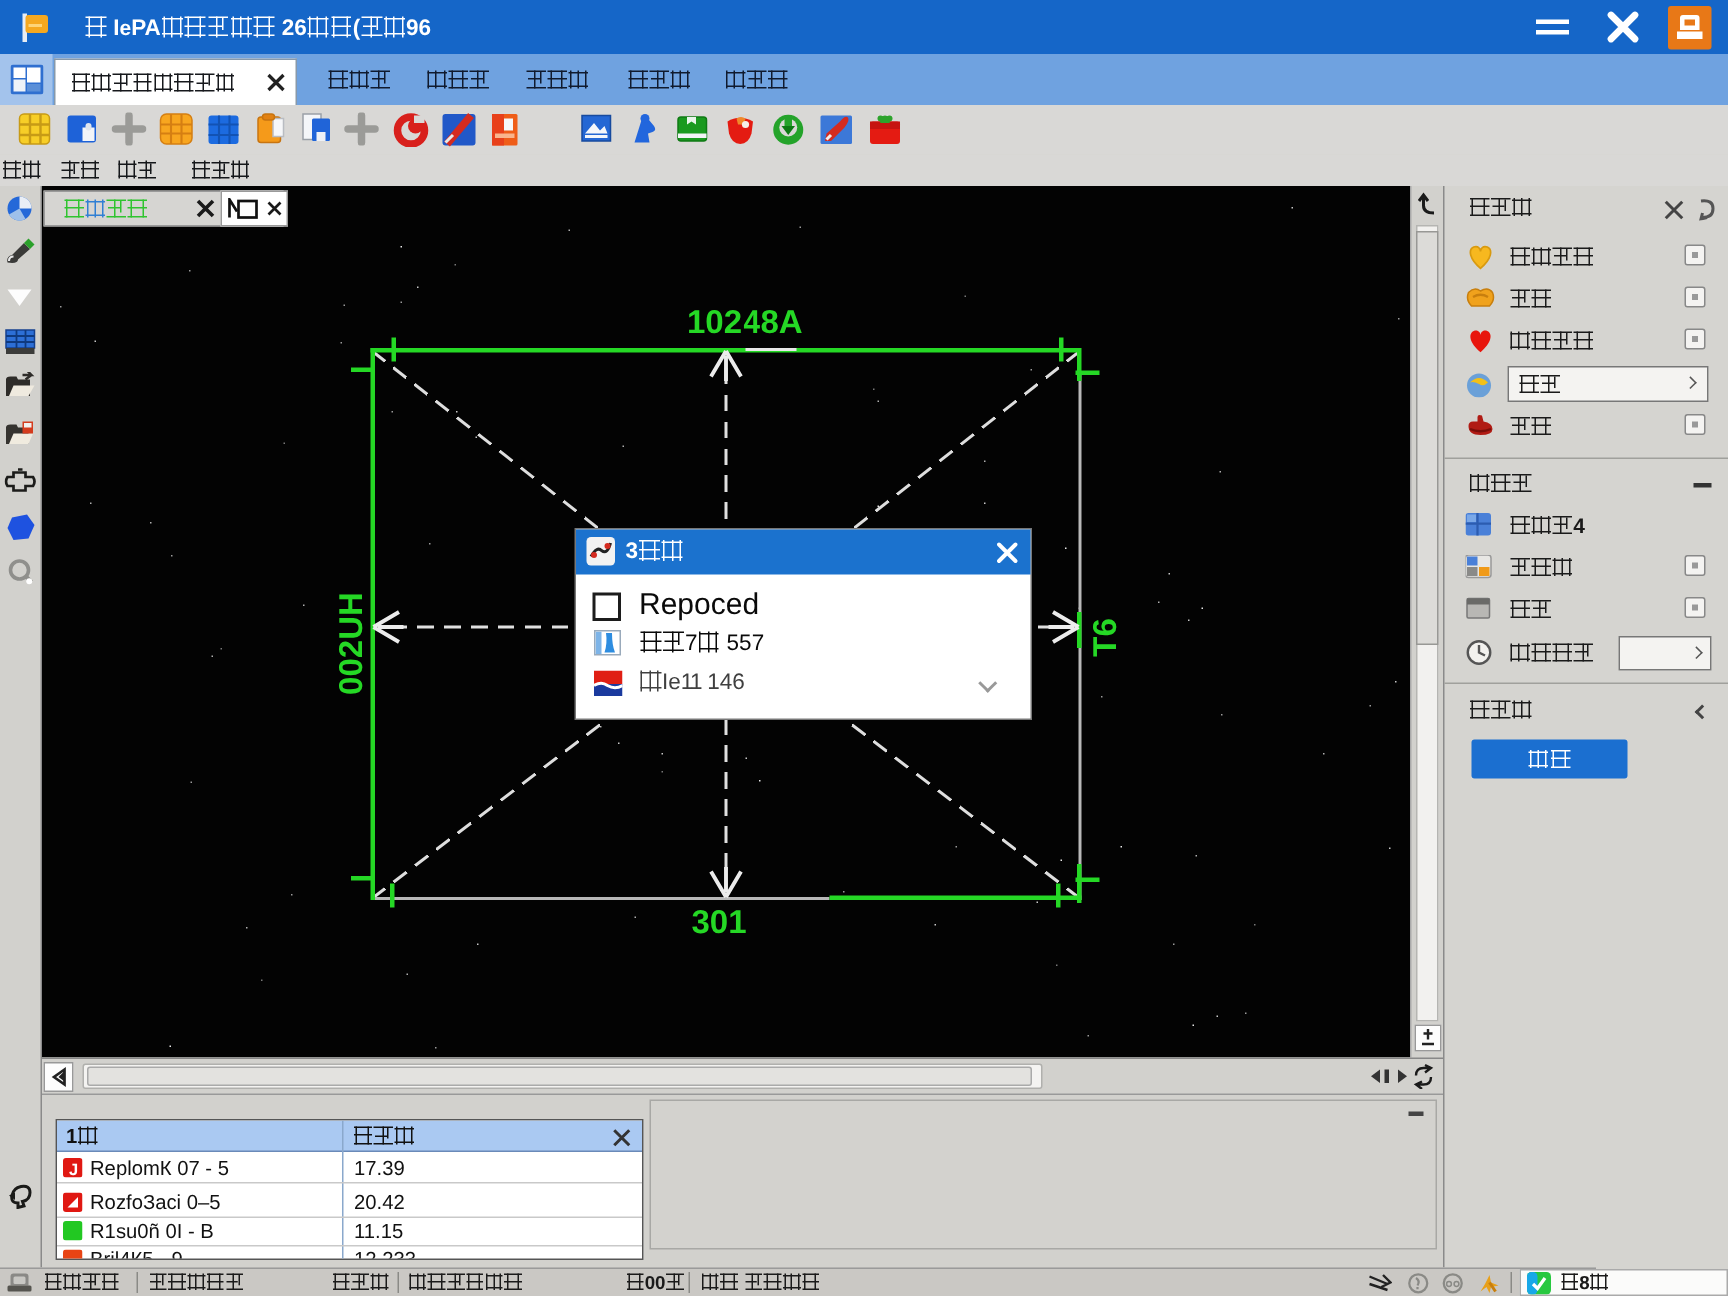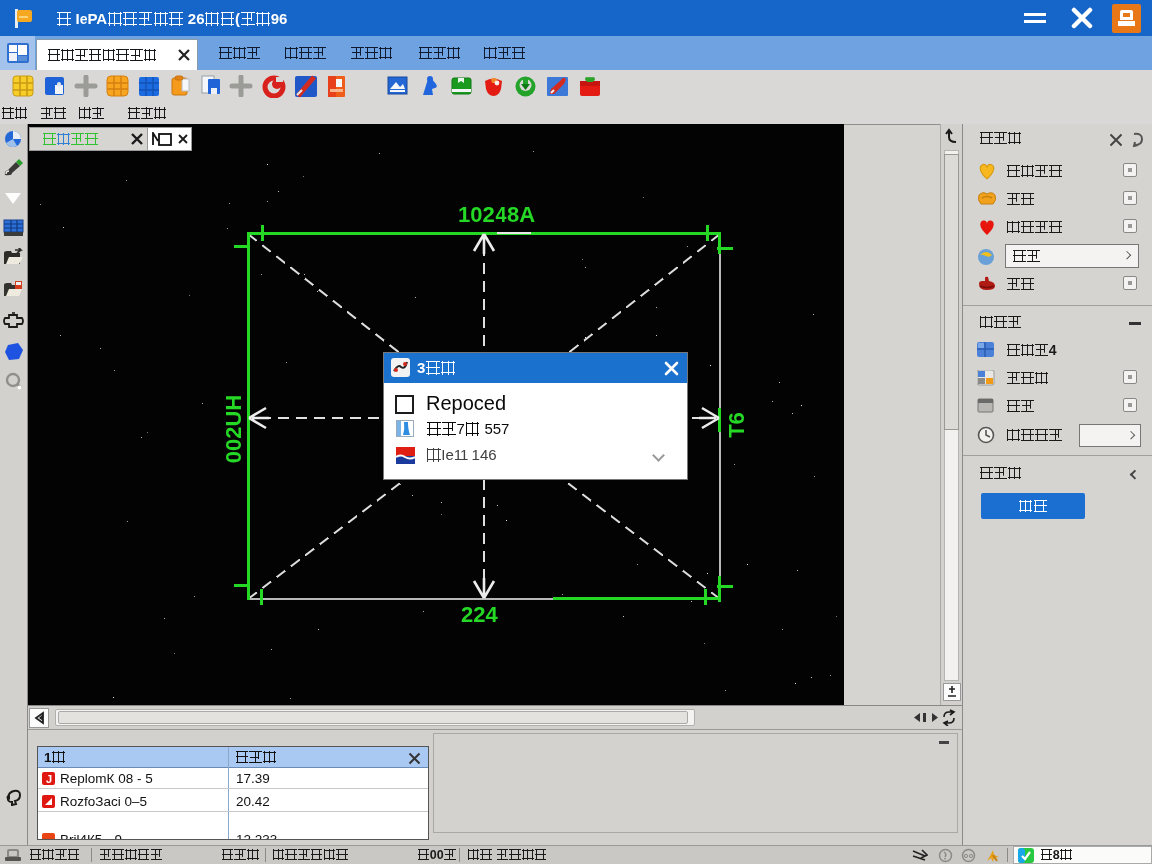--- a/index.html
+++ b/index.html
@@ -214,21 +214,21 @@
       <circle cx="9" cy="8" r="6" fill="none" stroke="#8f8f8c" stroke-width="2.4"></circle>
       <path d="M13 12 L17 16" stroke="#8f8f8c" stroke-width="2.6"></path>
       <circle cx="15.5" cy="15.5" r="2" fill="#fff"></circle>
     </svg>
  <svg class="abs" style="left:4px;top:663px" width="20" height="19" viewBox="0 0 20 19">
       <path d="M8 15 Q3 15 4 10 Q5 5 10 4 Q16 3 16 8 Q16 13 11 14 L12 17 L8 18Z" fill="none" stroke="#1a1a18" stroke-width="2"></path>
       <path d="M2 10 L6 8 L6 13 Z" fill="#1a1a18"></path>
     </svg>
 </div>
 
-<div class="abs" id="canvas" style="left:28px;top:124px;width:816px;height:581px;background:#030303;overflow:hidden;">
+<div class="abs" id="canvas" style="left:28px;top:124px;width:912px;height:581px;background:#030303;overflow:hidden;">
  <div class="abs" style="left:0;top:0;width:1px;height:1px;box-shadow:659px 122px 0 #9a9a9a,
 764px 289px 0 #c8c8c8,
 233px 150px 0 #9a9a9a,
 697px 566px 0 #9a9a9a,
 609px 440px 0 #9a9a9a,
 35px 103px 0 #c8c8c8,
 243px 525px 0 #b0b0b0,
 32px 211px 0 #b0b0b0,
 833px 14px 0 #c8c8c8,
 719px 440px 0 #e8e8e8,
@@ -333,21 +333,21 @@
       <path d="M15 21 L5 4 M15 21 L25 4 M15 1 L15 18" stroke="#ececec" stroke-width="2.6" fill="none"></path>
     </svg>
  <svg class="abs" style="left:220px;top:279px" width="22" height="30" viewBox="0 0 22 30">
       <path d="M1 15 L18 5 M1 15 L18 25 M4 15 L21 15" stroke="#ececec" stroke-width="2.6" fill="none"></path>
     </svg>
  <svg class="abs" style="left:670px;top:279px" width="22" height="30" viewBox="0 0 22 30">
       <path d="M21 15 L4 5 M21 15 L4 25 M1 15 L18 15" stroke="#ececec" stroke-width="2.6" fill="none"></path>
     </svg>
 
  <div class="abs gtext" style="left:430px;top:78px;">102<span style="display:inline-block;transform:scaleX(.9)">4</span>8A</div>
- <div class="abs gtext" style="left:433px;top:478px;">224</div>
+ <div class="abs gtext" style="left:433px;top:478px;">301</div>
  <div class="abs gtext" style="left:151px;top:292px;width:110px;transform:rotate(-90deg);transform-origin:center;text-align:center;font-size:22px;">002UH</div>
  <div class="abs gtext" style="left:680px;top:288px;width:58px;transform:rotate(-90deg);transform-origin:center;text-align:center;font-size:22px;">T6</div>
 
  <div class="abs" style="left:1px;top:3px;width:160px;height:24px;background:#d6d5d2;border:1px solid #9a9a9a;">
   <div class="abs" style="left:12px;top:3px;color:#2fc42f;font-size:14px;"><i class="z"></i><i class="z b" style="color:#2f7fd4"></i><i class="z c"></i><i class="z"></i></div>
   <svg class="abs" style="left:100px;top:4px" width="14" height="14" viewBox="0 0 14 14">
         <path d="M2 2 L12 12 M12 2 L2 12" stroke="#1a1a1a" stroke-width="2.4"></path>
       </svg>
   <div class="abs" style="left:117px;top:-1px;width:45px;height:24px;background:#fff;border:1px solid #9a9a9a;">
    <path><svg class="abs" style="left:3px;top:4px" width="22" height="14" viewBox="0 0 22 14">
@@ -433,30 +433,37 @@
    <svg class="abs" style="left:370px;top:5px" width="13" height="13" viewBox="0 0 13 13">
           <path d="M1.5 1.5 L11.5 11.5 M11.5 1.5 L1.5 11.5" stroke="#333" stroke-width="2"></path>
         </svg>
   </div>
   <div class="abs" style="left:190px;top:0;width:1px;height:94px;background:#8aa8cc;"></div>
   <div class="trow" style="top:22px;">
         <svg class="tico" width="13" height="13">
           <rect width="13" height="13" rx="2" fill="#e01812"></rect>
           <text x="4" y="11" fill="#fff" font-size="11" font-weight="bold">J</text>
         </svg>
-        <span class="tt">ReplomК 08 - 5</span>
+        <span class="tt">ReplomК 07 - 5</span>
         <span class="tn">17.39</span>
       </div>
   <div class="trow" style="top:45px;">
         <svg class="tico" width="13" height="13">
           <rect width="13" height="13" rx="2" fill="#e01812"></rect>
           <path d="M3 10 L10 3 L10 10 Z" fill="#fff"></path>
         </svg>
         <span class="tt">RozfoЗaci 0–5</span>
         <span class="tn">20.42</span>
+      </div>
+  <div class="trow" style="top:64px;">
+        <svg class="tico" width="13" height="13">
+          <rect width="13" height="13" rx="2" fill="#22c822"></rect>
+        </svg>
+        <span class="tt">R1su0ñ 0I - B</span>
+        <span class="tn">11.15</span>
       </div>
   <div class="trow" style="top:83px;">
         <svg class="tico" width="13" height="13">
           <rect width="13" height="13" rx="2" fill="#e84414"></rect>
         </svg>
         <span class="tt">Bril4К5 - 9</span>
         <span class="tn">12.233</span>
       </div>
  </div>
 
@@ -551,21 +558,21 @@
   <div class="abs" style="left:102px;top:-2px;width:62px;height:23px;background:#f4f3f1;border:1px solid #777;">
         <span class="chev r abs" style="left:48px;top:7px;color:#555;"></span>
       </div>
     </div>
  <div class="abs" style="left:0;top:331px;width:190px;height:1px;background:#a0a09c;"></div>
  <div class="abs" style="left:16px;top:341px;font-size:14px;font-weight:bold;color:#1a1a1a;"><i class="z"></i><i class="z c"></i><i class="z b"></i></div>
  <span class="chev l abs" style="left:168px;top:347px;color:#444;font-size:16px;"></span>
  <div class="abs" style="left:18px;top:369px;width:104px;height:26px;background:#1b6fd0;border-radius:2px;color:#fff;text-align:center;font-size:14px;font-weight:bold;padding-top:5px;"><i class="z b"></i><i class="z"></i></div>
 </div>
 
-<div class="abs" id="statusbar" style="left:0;top:845px;width:1152px;height:19px;background:#cac8c4;border-top:1px solid #9a9a9a;color:#1a1a1a;font-size:12.5px;font-weight:bold;padding-left:48px;">
+<div class="abs" id="statusbar" style="left:0;top:845px;width:1064px;height:19px;background:#cac8c4;border-top:1px solid #9a9a9a;color:#1a1a1a;font-size:12.5px;font-weight:bold;padding-left:48px;">
  <svg class="abs" style="left:4px;top:2px" width="18" height="14" viewBox="0 0 18 14">
       <path d="M3 9 L3 3 Q3 1 5 1 L13 1 Q15 1 15 3 L15 9Z" fill="#8a8986"></path>
       <rect x="1" y="9" width="16" height="4" rx="1" fill="#55544f"></rect>
       <rect x="5" y="3" width="8" height="5" rx="1" fill="#c8c7c3"></rect>
     </svg>
  <span class="abs" style="left:29px;top:2px"><i class="z"></i><i class="z b"></i><i class="z c"></i><i class="z"></i></span>
  <span class="sdiv" style="left:91px"></span>
  <span class="abs" style="left:99px;top:2px"><i class="z c"></i><i class="z"></i><i class="z b"></i><i class="z"></i><i class="z c"></i></span>
  <span class="abs" style="left:221px;top:2px"><i class="z"></i><i class="z c"></i><i class="z b"></i></span>
  <span class="sdiv" style="left:265px"></span>

